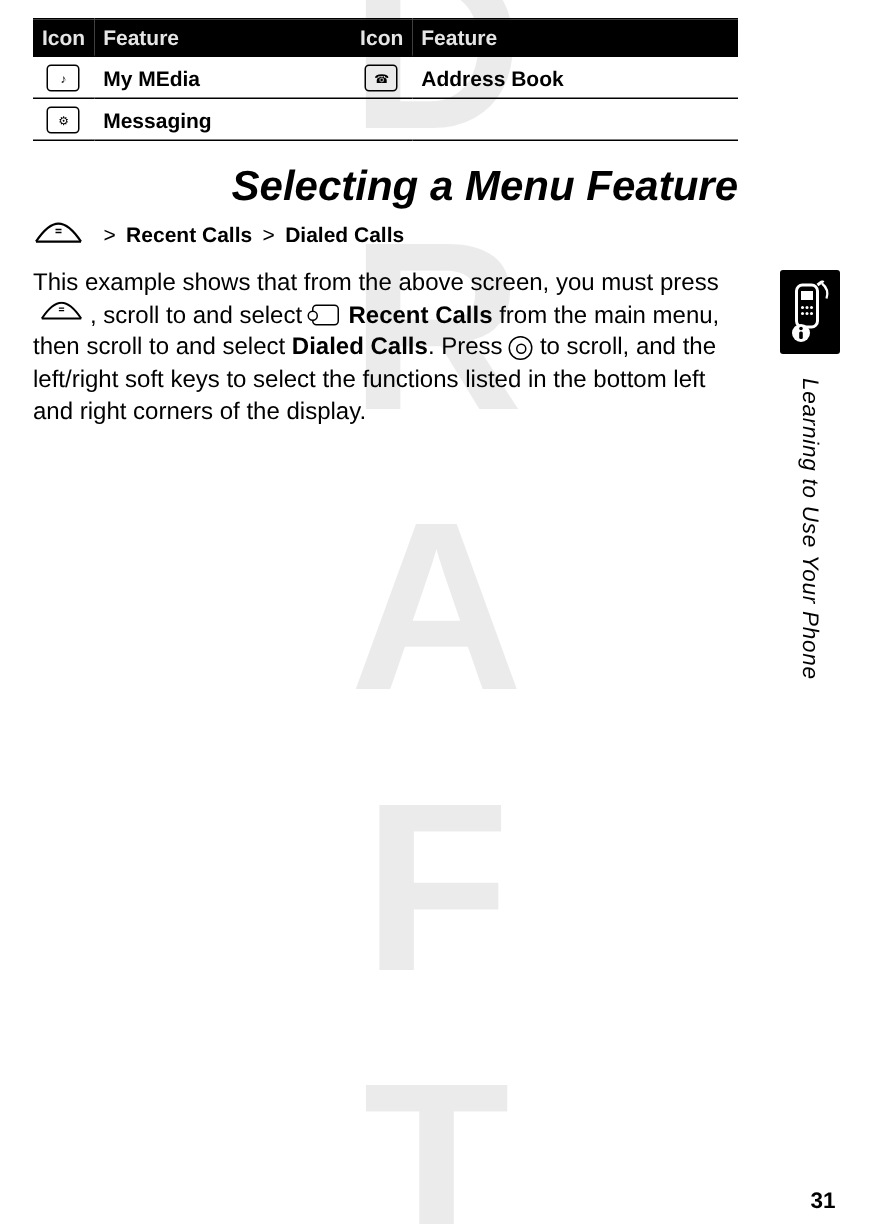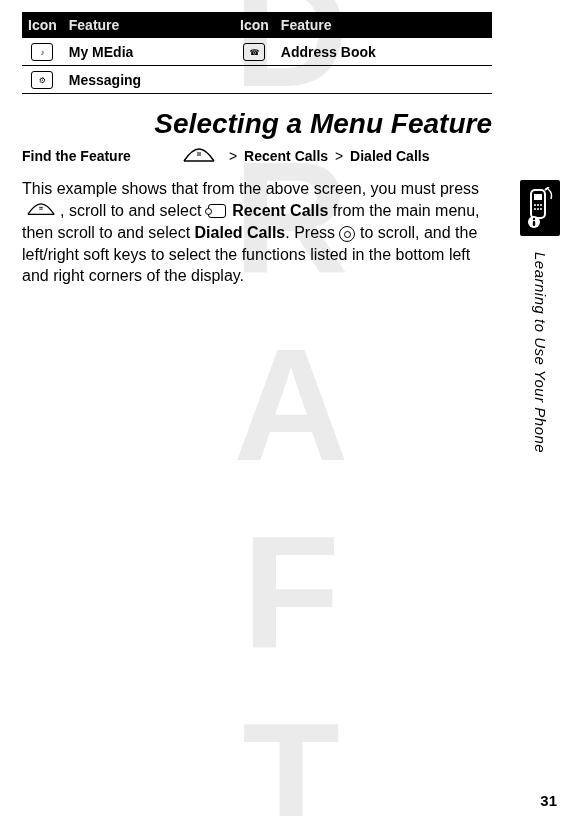--- a/index.html
+++ b/index.html
@@ -226,21 +226,20 @@
           <td class="feat"></td>
         </tr>
       </tbody>
     </table>
 
 
     <h2 class="subhead">Selecting a Menu Feature</h2>
 
 
     <div class="find-row">
-      <span class="find-label">Find the Feature</span>
       <span class="menu-key">
         <svg width="34" height="16" viewBox="0 0 34 16">
           <path d="M2 13 Q10 1 17 1 Q24 1 32 13" fill="none" stroke="#000" stroke-width="1.5"></path>
           <line x1="2" y1="13" x2="32" y2="13" stroke="#000" stroke-width="1.5"></line>
           <line x1="15" y1="5" x2="19" y2="5" stroke="#000" stroke-width="1"></line>
           <line x1="15" y1="7" x2="19" y2="7" stroke="#000" stroke-width="1"></line>
         </svg>
       </span>
       <span>
         <span class="gt">&gt;</span>

